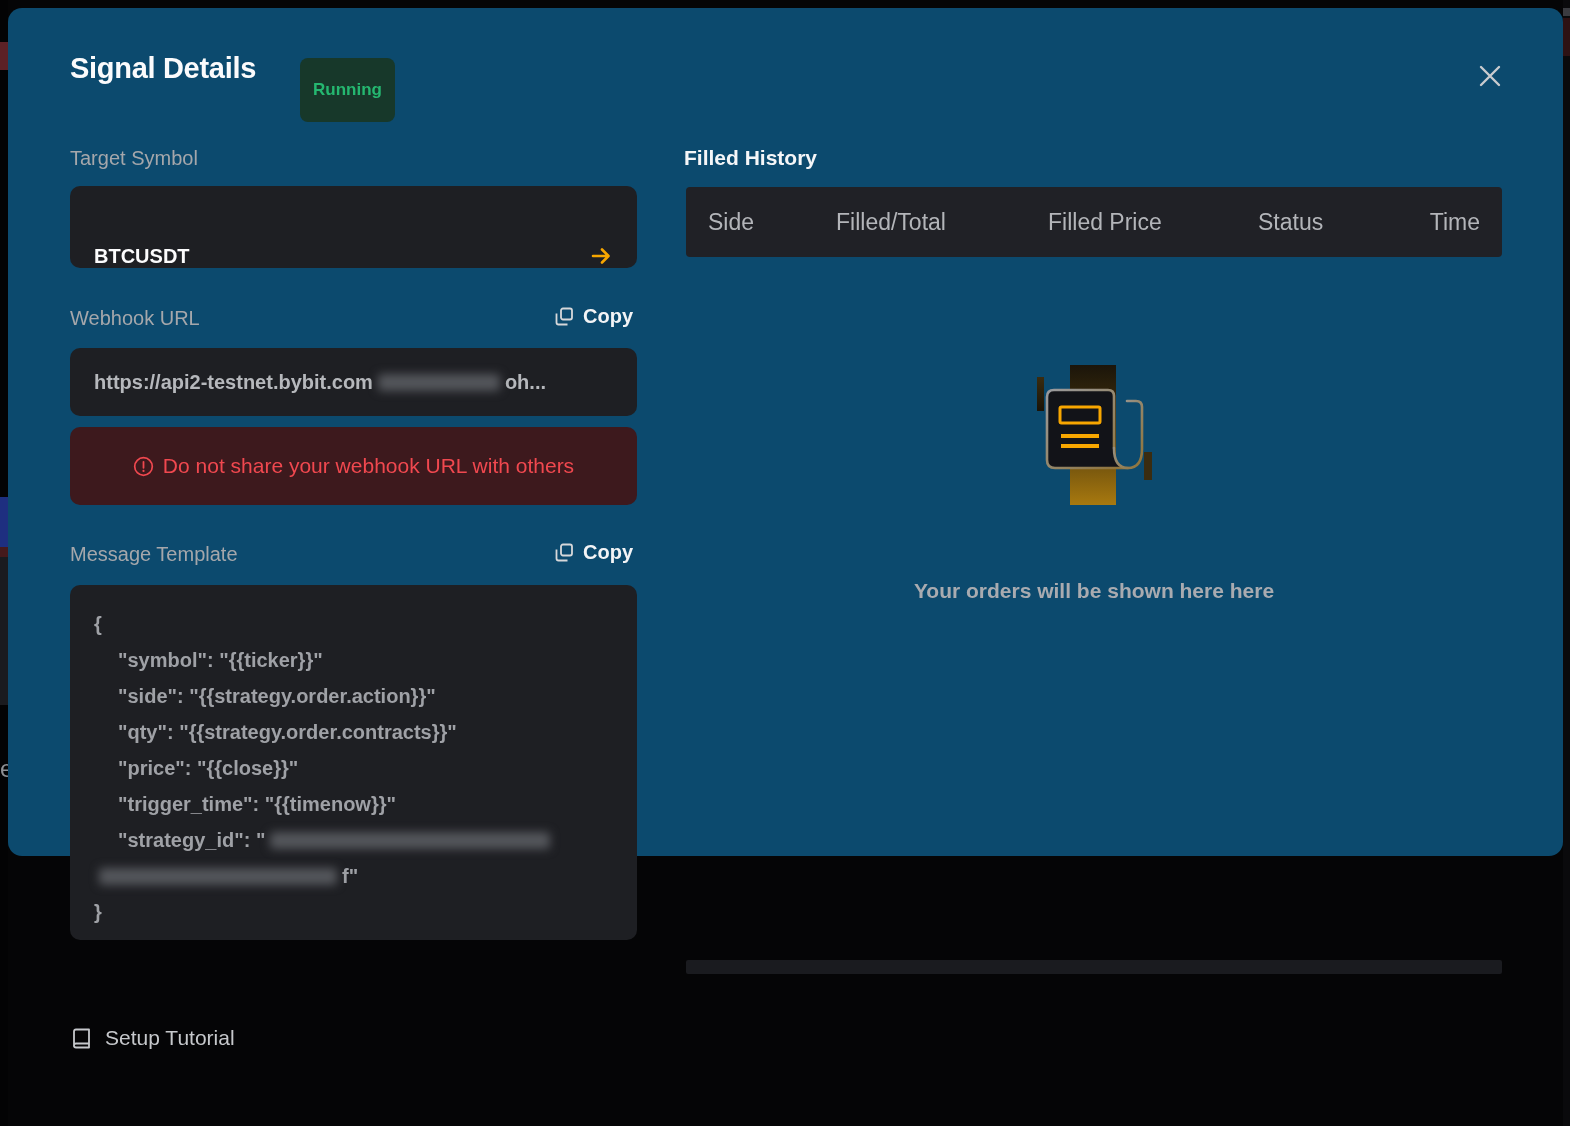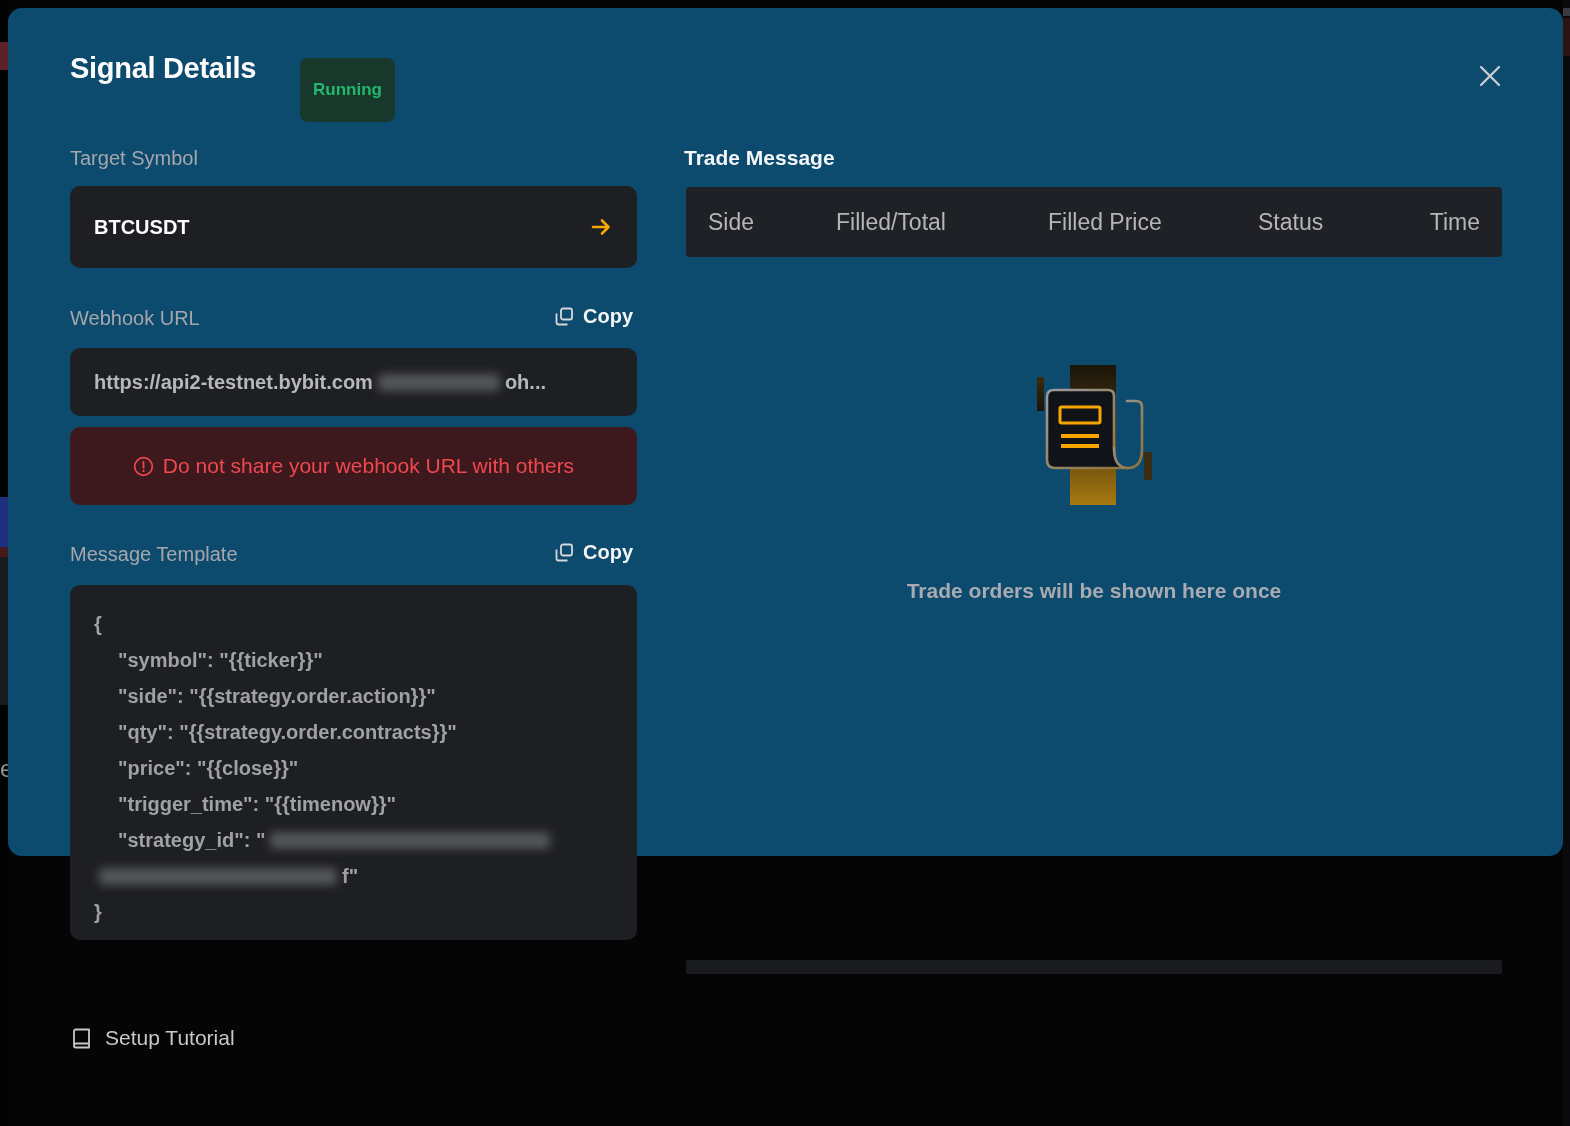--- a/index.html
+++ b/index.html
@@ -30,21 +30,21 @@
     font-size:17px; font-weight:700; padding:22px 13px; border-radius:8px;margin-left:18px; }
   .close-btn { position:absolute; left:1460px; top:46px; width:44px; height:44px;
     display:flex; align-items:center; justify-content:center; cursor:pointer; }
 
   .label { position:absolute; font-size:20px; color:#a5a7ab; }
   .lbl-symbol { left:62px; top:139px; }
   .lbl-webhook { left:62px; top:299px; }
   .lbl-template { left:62px; top:535px; }
 
   .field { position:absolute; left:62px; width:567px; background:#1e1f23; border-radius:10px; }
-  .symbol-field { top:178px; height:82px; display:flex; align-items:center;
+  .symbol-field { top:178px; height:82px; display:flex; align-items:flex-end;
     padding:0 24px; justify-content:space-between; cursor:pointer; }
   .symbol-value { font-size:20px; font-weight:700; color:#fcfcfd; }
   .arrow { color:#f7a600; font-size:26px; line-height:1; }
 
   .copy-btn { position:absolute; display:flex; align-items:center; gap:9px; cursor:pointer;
     color:#f3f4f6; font-size:20px; font-weight:600; }
   .copy-webhook { left:547px; top:297px; }
   .copy-template { left:547px; top:533px; }
 
   .url-field { top:340px; height:68px; display:flex; align-items:center; padding:0 24px;
@@ -173,21 +173,21 @@
     <div class="tutorial">
       <span>
         <svg width="23" height="23" viewBox="0 0 23 23">
           <path d="M4 4.5 Q4 2.5 6 2.5 H19 V16.5 H6 Q4 16.5 4 18.5 Z" fill="none" stroke="#c6c8cb" stroke-width="1.8" stroke-linejoin="round"></path>
           <path d="M4 18.5 Q4 20.5 6 20.5 H19 V16.5" fill="none" stroke="#c6c8cb" stroke-width="1.8" stroke-linejoin="round"></path>
         </svg>
       </span>
       <span>Setup Tutorial</span>
     </div>
 
-    <div class="th-title">Trade Message</div>
+    <div class="th-title">Filled History</div>
     <div class="th-header">
         <div class="th-cell c0">Side</div>
         <div class="th-cell c1">Filled/Total</div>
         <div class="th-cell c2">Filled Price</div>
         <div class="th-cell c3">Status</div>
         <div class="th-cell c4">Time</div>
       </div>
     <div class="th-stripe"></div>
 
     <div class="empty-illus">
@@ -212,17 +212,17 @@
         <rect x="114" y="97" width="8" height="28" fill="#3a2c10"></rect>
         <path d="M 17 42 Q 17 35 24 35 L 78 35 Q 84 35 84 41 L 84 93 Q 84 113 98 113 L 25 113 Q 17 113 17 105 Z" fill="#121318"></path>
         <path d="M 84 93 L 84 41 Q 84 35 78 35 L 24 35 Q 17 35 17 42 L 17 105 Q 17 113 25 113 L 98 113" fill="none" stroke="url(#pagestroke)" stroke-width="2.6" stroke-linecap="round"></path>
         <path d="M 84 93 Q 84 113 98 113 Q 112 113 112 94 L 112 52 Q 112 46 106 46 L 97 46" fill="none" stroke="url(#pagestroke)" stroke-width="2.6" stroke-linecap="round"></path>
         <rect x="30" y="52" width="40" height="16" rx="1.5" fill="none" stroke="#f7a600" stroke-width="3"></rect>
         <path d="M 31 81 H 69" stroke="#f7a600" stroke-width="4"></path>
         <path d="M 31 91 H 69" stroke="#f7a600" stroke-width="4"></path>
       </svg>
     </div>
     <div class="empty-text">
-      <div>Trade orders will be shown here once</div>
+      <div>Your orders will be shown here here</div>
     </div>
 
   </div>
 </div>
 
 </body></html>

